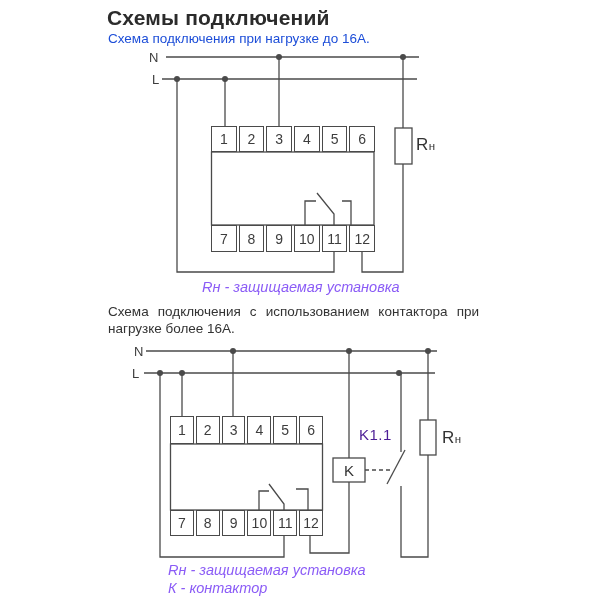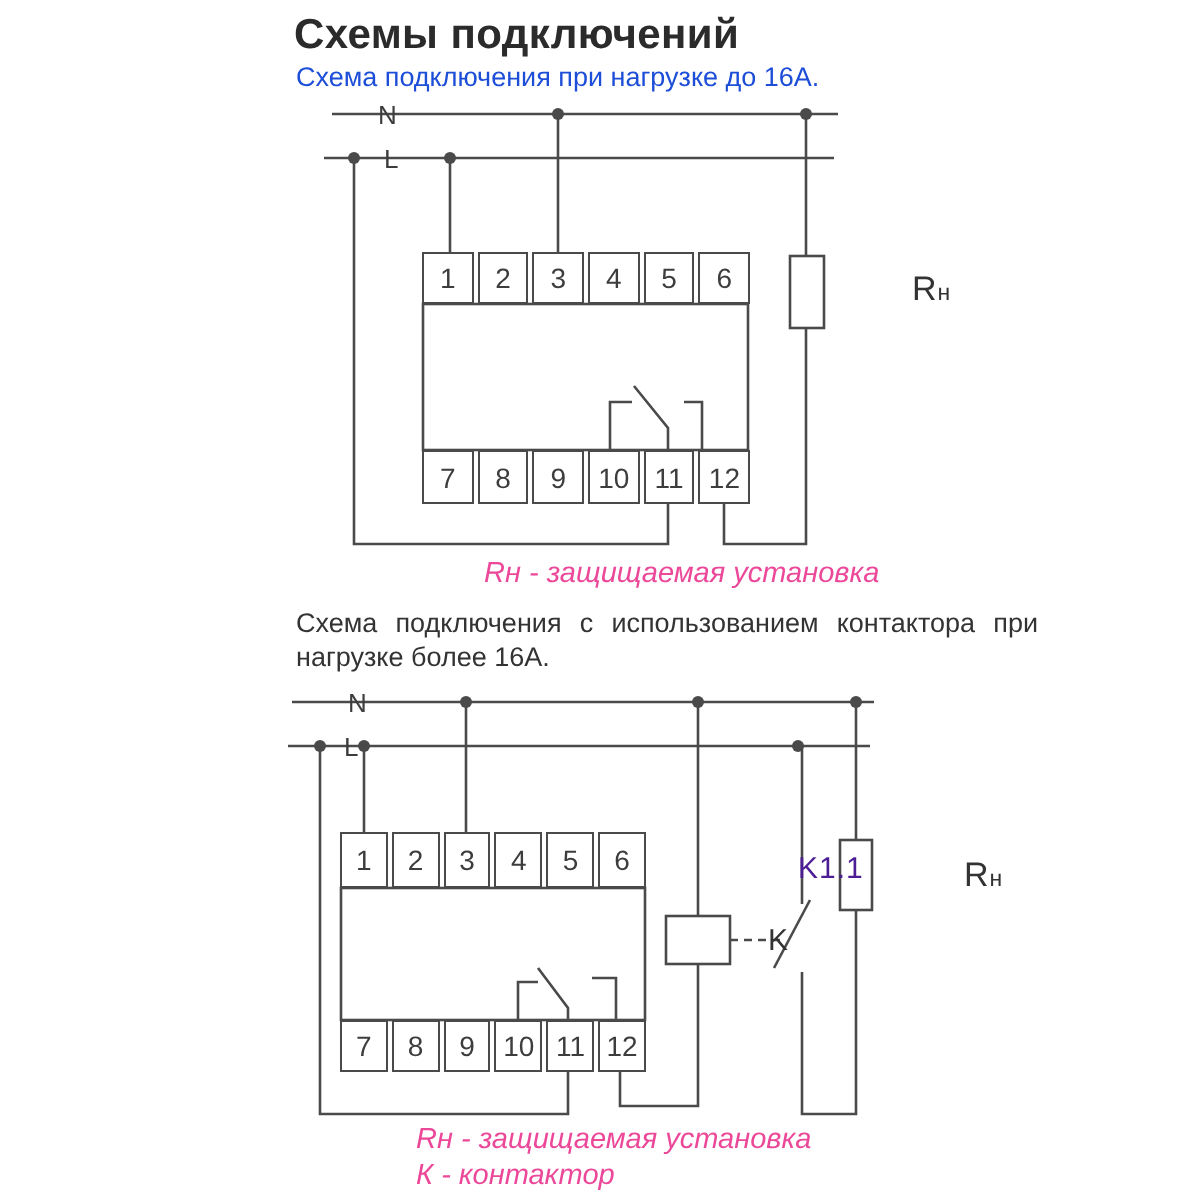--- a/index.html
+++ b/index.html
@@ -1,40 +1,40 @@
 <!DOCTYPE html>
 <html><head>
 <meta charset="utf-8">
 <style>
   html,body{margin:0;padding:0;background:#ffffff;}
   #stage{
     position:relative;width:600px;height:600px;background:#ffffff;
     font-family:"Liberation Sans","DejaVu Sans",sans-serif;color:#333333;
     overflow:hidden;
   }
-  .abs{position:absolute;margin-left:40px;}
+  .abs{position:absolute;}
   #title{left:107px;top:6px;font-size:21px;font-weight:bold;color:#2b2b2b;letter-spacing:.2px;}
   .subtitle{left:108px;top:31px;font-size:13.5px;color:#1d4ed8;}
   #subtitle2{left:108px;top:304px;width:371px;font-size:13.5px;line-height:16.5px;
     text-align:justify;color:#333333;}
   .bus-label{font-size:13px;color:#3d3d3d;}
   svg.wires{position:absolute;left:0;top:0;pointer-events:none;}
   .trow{position:absolute;display:flex;gap:2px;}
   .tcell{
     flex:1;border:1.2px solid #4a4a4a;background:#ffffff;
     display:flex;align-items:center;justify-content:center;
     font-size:14px;color:#3d3d3d;box-sizing:border-box;
   }
   .load-label{display:flex;align-items:baseline;color:#333333;}
   .load-label .r-main{font-size:17px;}
   .load-label .r-sub{font-size:11.5px;margin-left:.5px;}
   #k11-label{left:359px;top:426px;font-size:15px;color:#4c1d95;letter-spacing:.5px;}
   #k-box-label{left:333px;top:458px;width:32px;height:24px;display:flex;
     align-items:center;justify-content:center;font-size:15px;color:#333333;}
-  .caption{font-style:italic;font-size:14.5px;color:#ec4899;}
+  .caption{font-style:italic;font-size:14.5px;color:#8b5cf6;}
   #caption-d1{left:202px;top:279px;}
   #captions-d2{left:168px;top:562px;line-height:17.5px;}
 </style>
 </head>
 <body>
 
 <div id="stage">
 
   <svg class="wires" width="600" height="600" viewBox="0 0 600 600">
 

